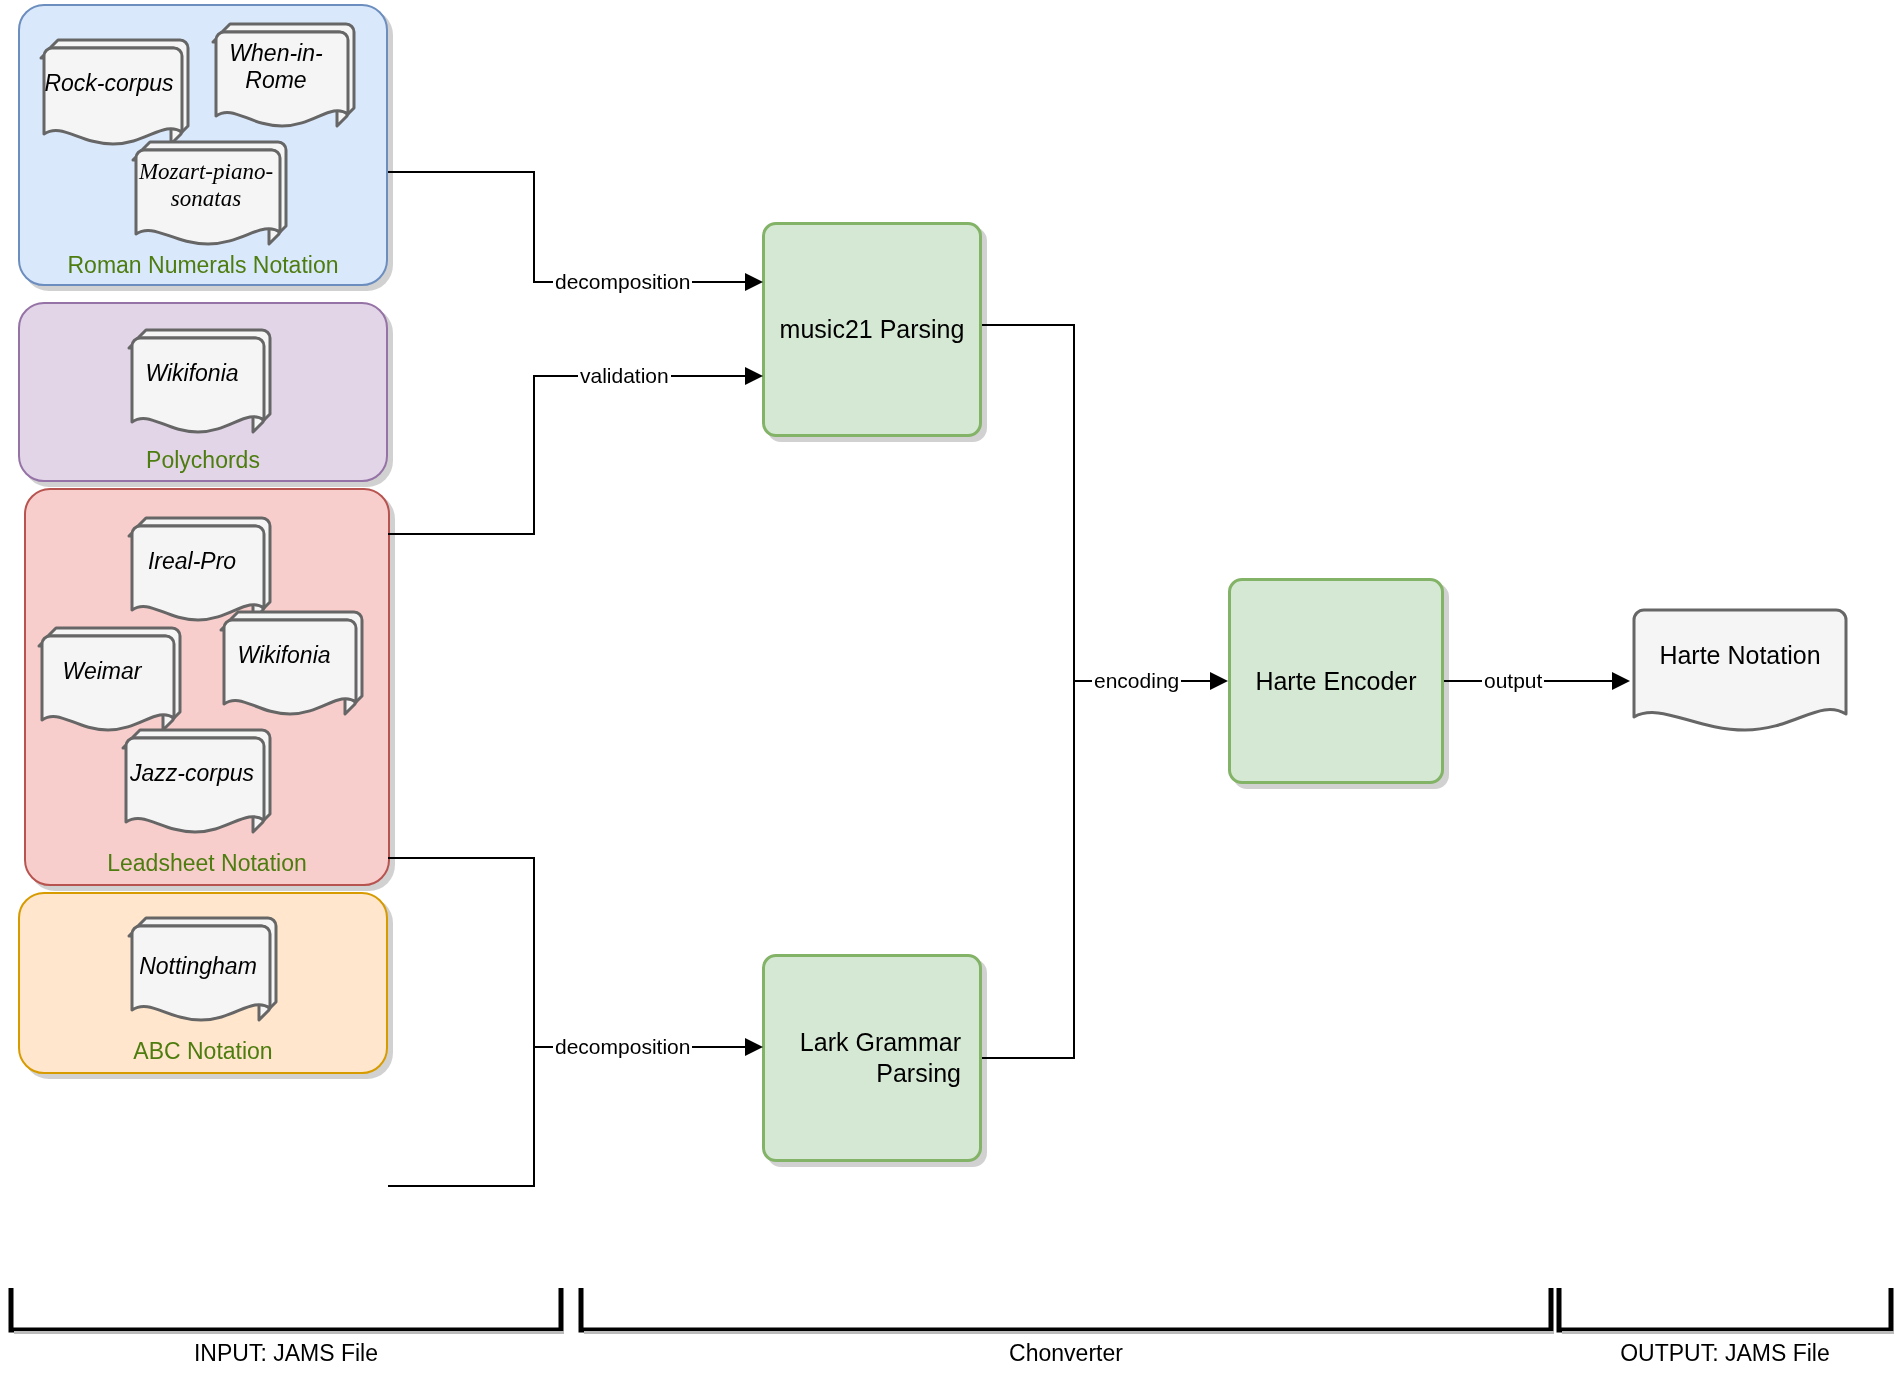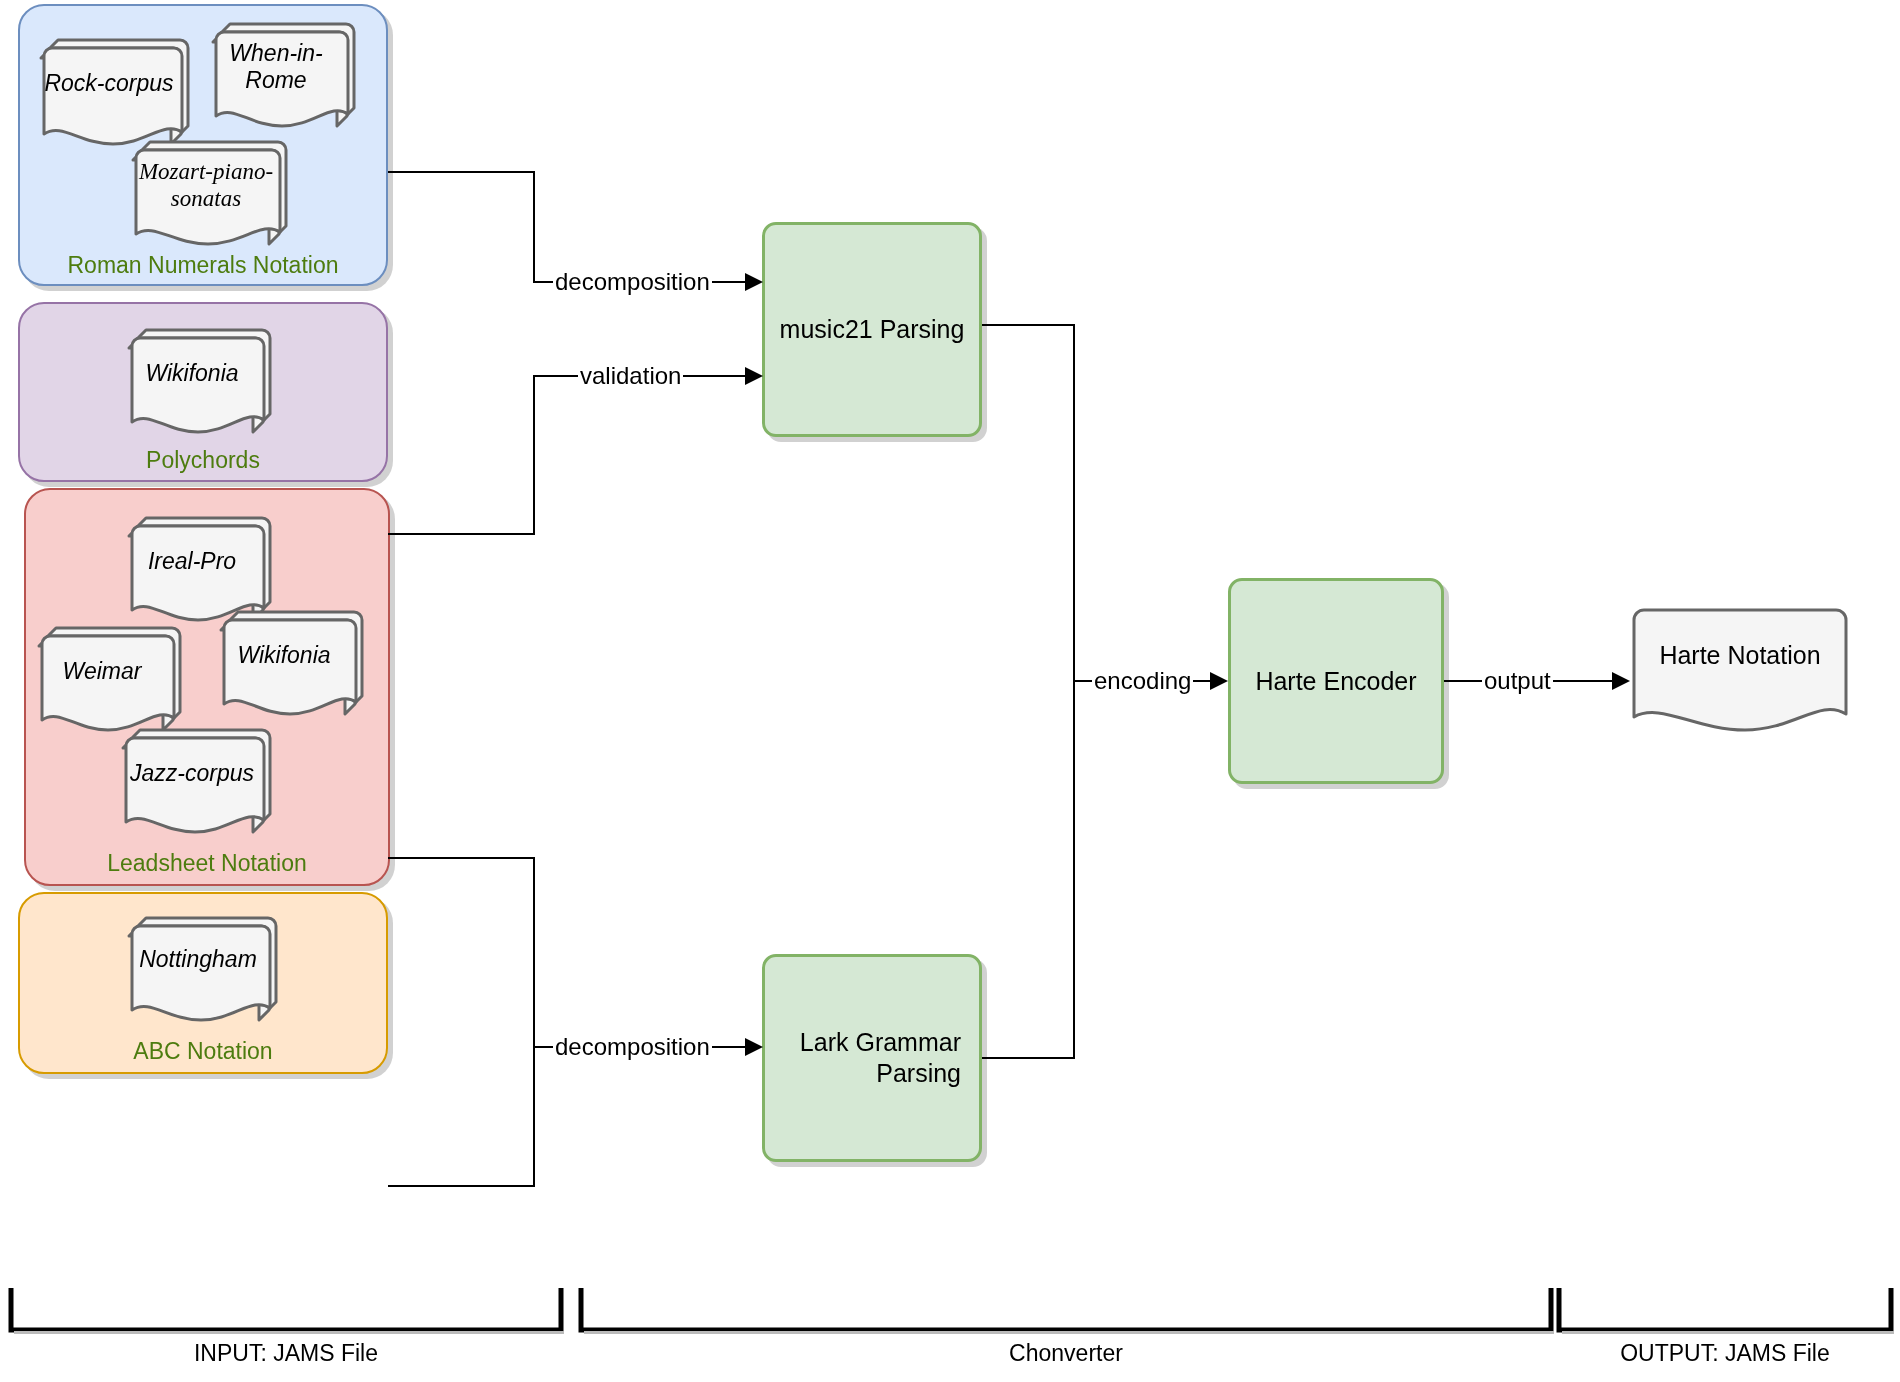--- a/index.html
+++ b/index.html
@@ -35,21 +35,21 @@
 
   
   .line{position:absolute;background:#000;}
   .hline{height:2px;}
   .vline{width:2px;}
 
   .arrowhead{position:absolute;width:0;height:0;
              border-top:9px solid transparent;border-bottom:9px solid transparent;
              border-left:18px solid #000;}
 
-  .edgelabel{position:absolute;background:#ffffff;font-size:24px;
+  .edgelabel{position:absolute;background:#ffffff;font-size:21px;
              line-height:24px;color:#000;text-align:center;padding:0 2px;
              white-space:nowrap;}
 
   
   .bracket{position:absolute;}
   .bracket svg{display:block;}
   .bracket-label{position:absolute;left:0;right:0;text-align:center;
                  font-size:23px;line-height:27px;color:#000;}
 </style>
 </head>
@@ -171,21 +171,21 @@
 
   <div class="docstack" style="left:120px;top:906px;width:156px;height:118px;">
     <svg width="170" height="128" viewBox="0 0 170 128">
       <g fill="#f5f5f5" stroke="#666" stroke-width="3" stroke-linejoin="round">
         <path d="M26,12 h122 a8,8 0 0 1 8,8 v76 l-10,10 v-76 a8,8 0 0 0 -8,-8 h-122 z"></path>
         <path d="M19,20 h122 a8,8 0 0 1 8,8 v76 l-10,10 v-76 a8,8 0 0 0 -8,-8 h-122 z"></path>
         <path d="M12,28 a8,8 0 0 1 8,-8 h122 a8,8 0 0 1 8,8 v74
                  c-18,-12 -36,12 -69,12 c-33,0 -51,-22 -69,-10 z"></path>
       </g>
     </svg>
-    <div class="doc-label" style="top:40px;left:6px;width:144px;text-align:center;">Nottingham</div>
+    <div class="doc-label" style="top:47px;left:6px;width:144px;text-align:center;">Nottingham</div>
   </div>
 
   <div class="procbox" style="left:762px;top:222px;width:220px;height:215px;">
     <span>music21 Parsing</span>
   </div>
 
   <div class="procbox" style="left:762px;top:954px;width:220px;height:208px;padding:0 18px;text-align:right;">
     <span>Lark Grammar Parsing</span>
   </div>
 

